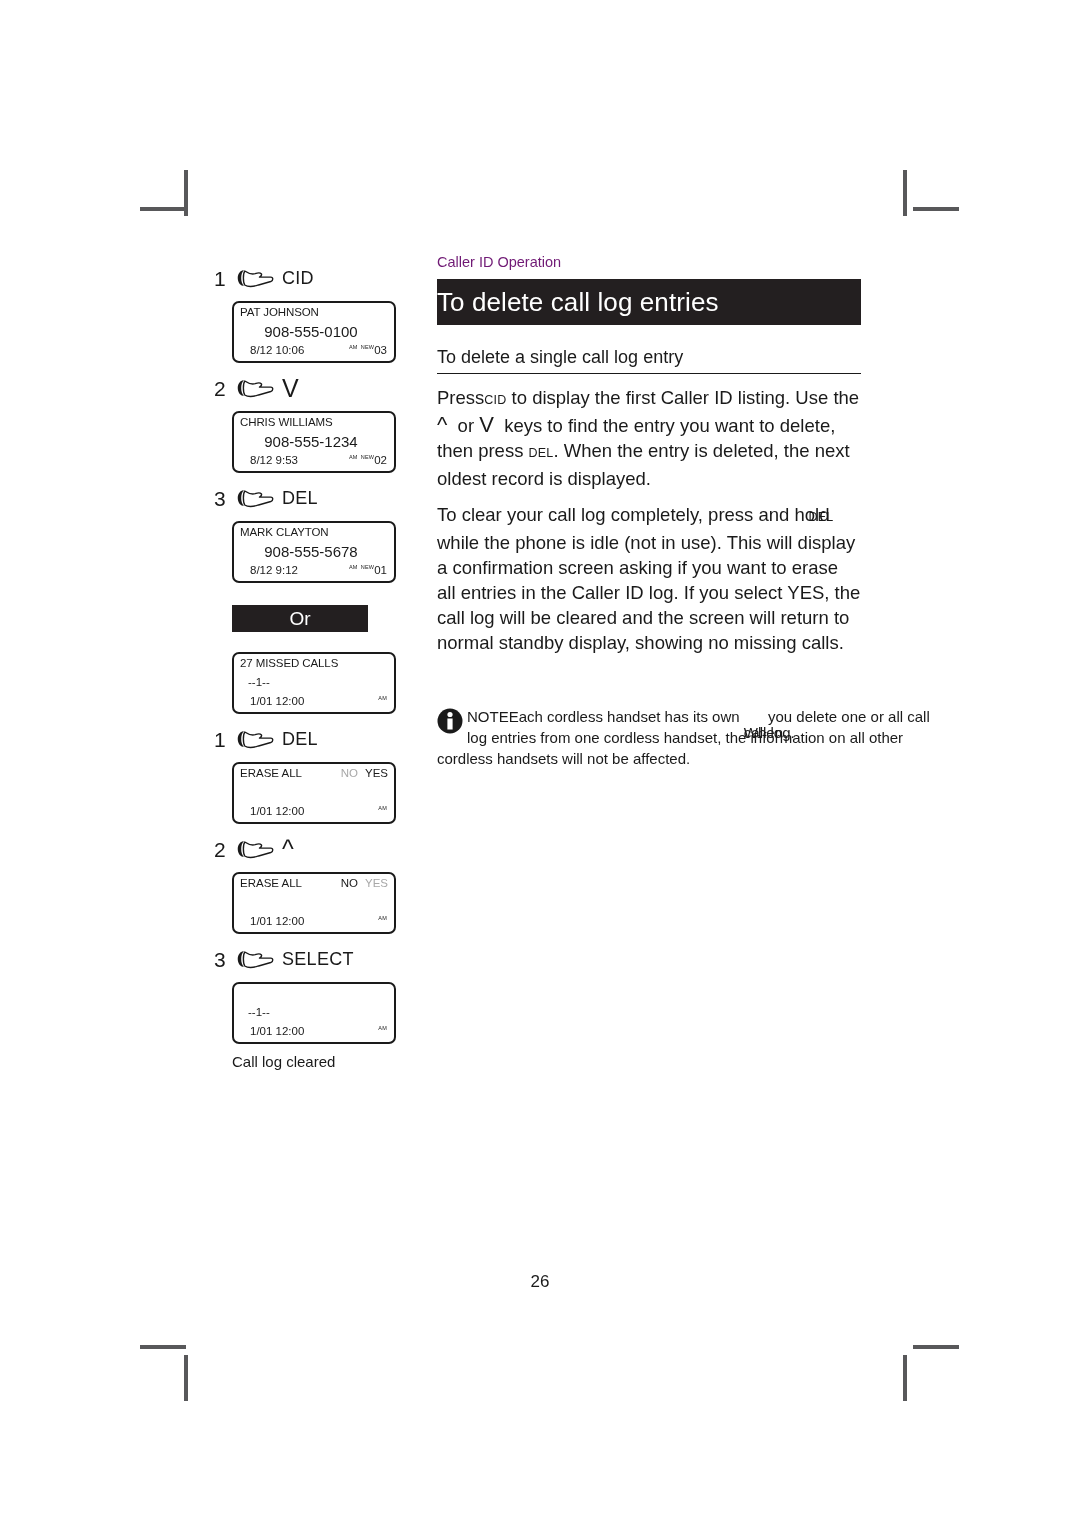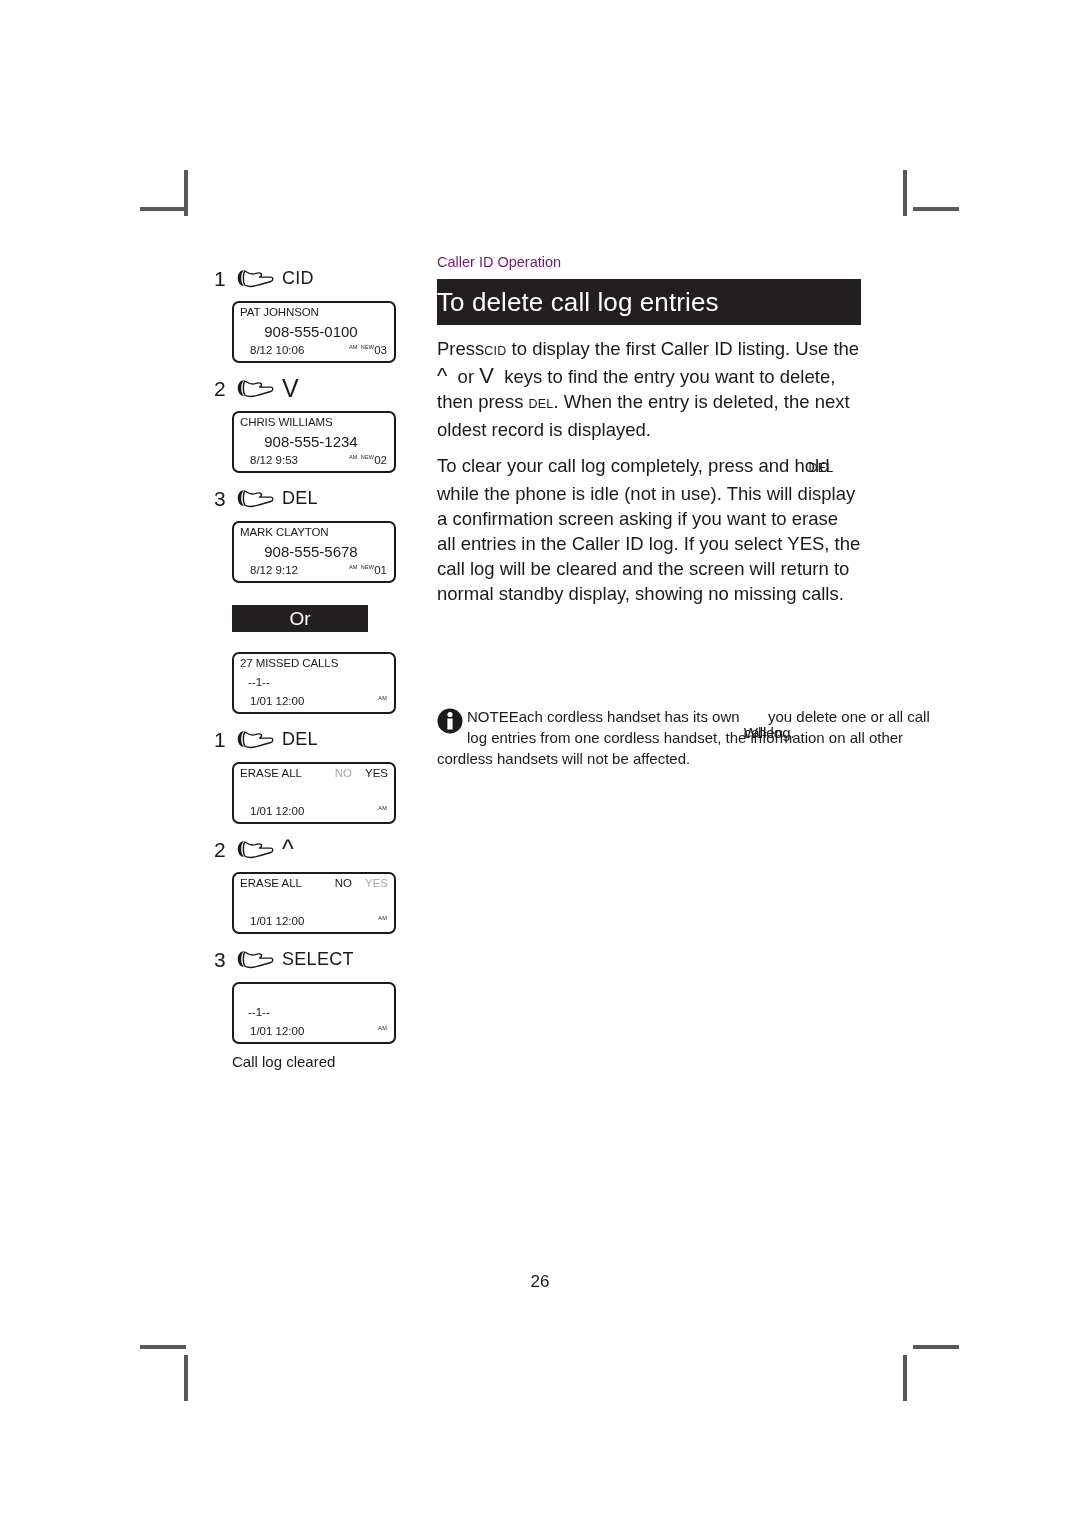--- a/index.html
+++ b/index.html
@@ -130,21 +130,21 @@
   .lcd-erase-top {
     position: absolute;
     top: 3px;
     left: 6px;
     right: 6px;
     font-size: 11.5px;
     display: flex;
     justify-content: space-between;
     align-items: center;
   }
-  .lcd-erase-top .opts { display: flex; gap: 13px; }
+  .lcd-erase-top .opts { display: flex; gap: 7px; }
   .opt-off { color: #a8a8a8; }
   .opt-on { color: #1a1a1a; }
 
   
   .or-banner {
     width: 136px;
     height: 27px;
     background: #231f20;
     color: #ffffff;
     margin: 22px 0 20px 26px;
@@ -423,20 +423,21 @@
   </div>
 
   <div class="right-col">
 
     <div class="running-head">Caller ID Operation</div>
 
     <div class="title-bar">
       <span>To delete call log entries</span>
     </div>
 
+    <div class="sub-head">To delete a single call log entry</div>
 
     <div class="body-text"><span>Press</span><span class="kbd">CID</span><span> to display the first Caller ID listing. Use the </span><span class="arrow-inline">^</span>&nbsp;<span> or </span><span class="arrow-inline">V</span>&nbsp;<span> keys to find the entry you want to delete, then press </span><span class="kbd">DEL</span><span>. When the entry is deleted, the next oldest record is displayed.</span></div>
 
 
     <div class="body-text"><span>To clear your call log completely, press and hold </span><span class="kbd" style="margin-left:-26px;">DEL</span><span> while the phone is idle (not in use). This will display a confirmation screen asking if you want to erase all entries in the Caller ID log. If you select YES, the call log will be cleared and the screen will return to normal standby display, showing no missing calls.</span></div>
   </div>
 
   <div class="note-block">
     <span class="note-icon">
       <svg viewBox="0 0 26 26" width="26" height="26">

